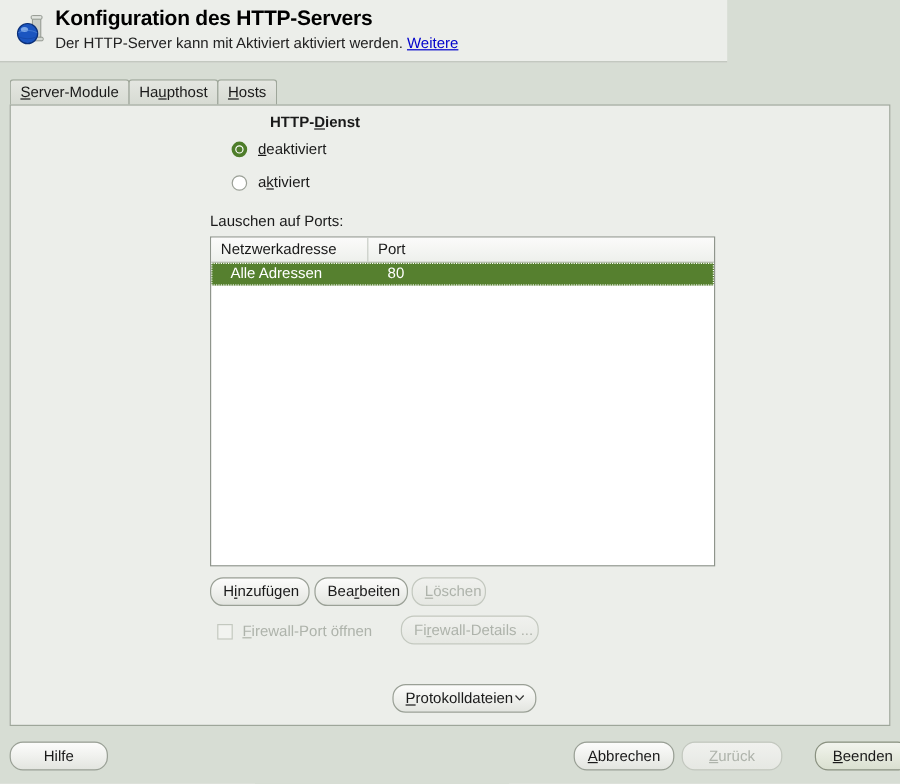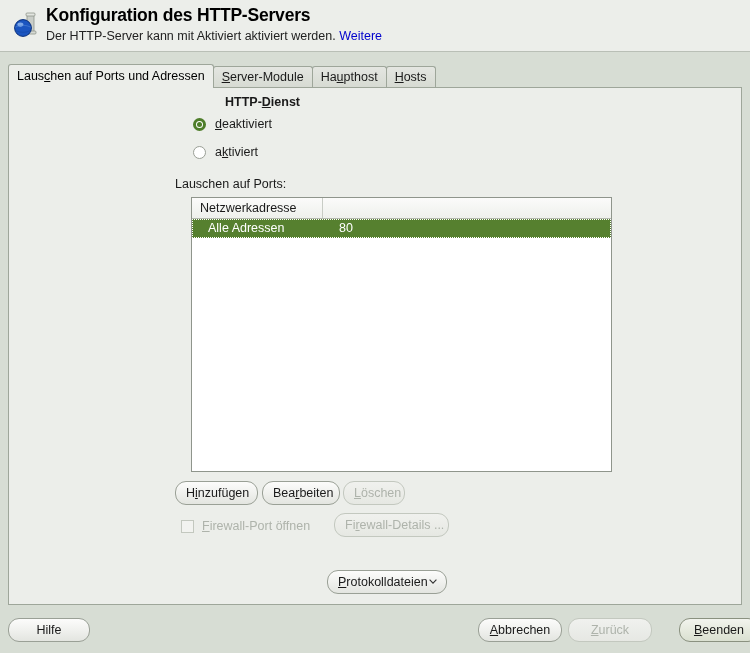--- a/index.html
+++ b/index.html
@@ -14,21 +14,21 @@
     font-size: 12.5px;
     color: #1a1a1a;
     overflow: hidden;
     position: relative;
   }
 
   
   .header {
     position: absolute;
     left: 0; top: 0;
-    width: 750px; height: 52px;
+    width: 606px; height: 52px;
     background: #eceeea;
     border-bottom: 1px solid #b9bfb6;
     box-sizing: border-box;
   }
   .header-icon {
     position: absolute;
     left: 10px; top: 11px;
     width: 32px; height: 32px;
   }
   .header-text {
@@ -44,20 +44,21 @@
     margin: 0;
   }
   .header-sub {
     font-size: 12.5px;
     color: #222;
     line-height: 16px;
     margin-top: 2px;
   }
   .header-link {
     color: #0000cc;
+    text-decoration: underline;
     cursor: pointer;
     margin-top: 19px;
   }
 
   
   .tabbar {
     position: absolute;
     left: 8px; top: 64px;
     height: 24px;
     display: flex;
@@ -270,21 +271,20 @@
   <div class="header-text">
     <div class="header-title">Konfiguration des HTTP-Servers</div>
     <div class="header-sub">
       <span>Der HTTP-Server kann mit Aktiviert aktiviert werden.</span>
       <span class="header-link">Weitere</span>
     </div>
   </div>
 </div>
 
 <div class="tabbar">
-  <div class="tab active">Laus<span class="mn">c</span>hen auf Ports und Adressen</div>
   <div class="tab"><span class="mn">S</span>erver-Module</div>
   <div class="tab">Ha<span class="mn">u</span>pthost</div>
   <div class="tab"><span class="mn">H</span>osts</div>
 </div>
 
 <div class="panel">
 
   <div class="label-bold" style="left:168px; top:7px;padding-left:48px;">HTTP-<span class="mn">D</span>ienst</div>
 
   <div class="radio-row" style="left:184px; top:29px;">
@@ -292,23 +292,24 @@
     <span><span class="mn">d</span>eaktiviert</span>
   </div>
 
   <div class="radio-row" style="left:184px; top:57px;">
     <span class="radio"></span>
     <span>a<span class="mn">k</span>tiviert</span>
   </div>
 
   <div class="plain-label" style="left:166px; top:89px;">Lauschen auf Ports:</div>
 
-  <div class="table-box" style="left:166px; top:109px; width:421px; height:275px;margin-left:16px;">
+  <div class="table-box" style="left:166px; top:109px; width:421px; height:275px;">
     <div class="tbl-head">
       <div class="th c0">Netzwerkadresse</div>
+      <div class="th c1">Port</div>
     </div>
     <div class="tbl-row selected">
       <div class="td c0">Alle Adressen</div>
       <div class="td c1">80</div>
     </div>
   </div>
 
   <div class="btn" style="left:166px; top:393px; width:83px;">H<span class="mn">i</span>nzufügen</div>
   <div class="btn" style="left:253px; top:393px; width:78px;">Bea<span class="mn">r</span>beiten</div>
   <div class="btn disabled" style="left:334px; top:393px; width:62px;"><span class="mn">L</span>öschen</div>

